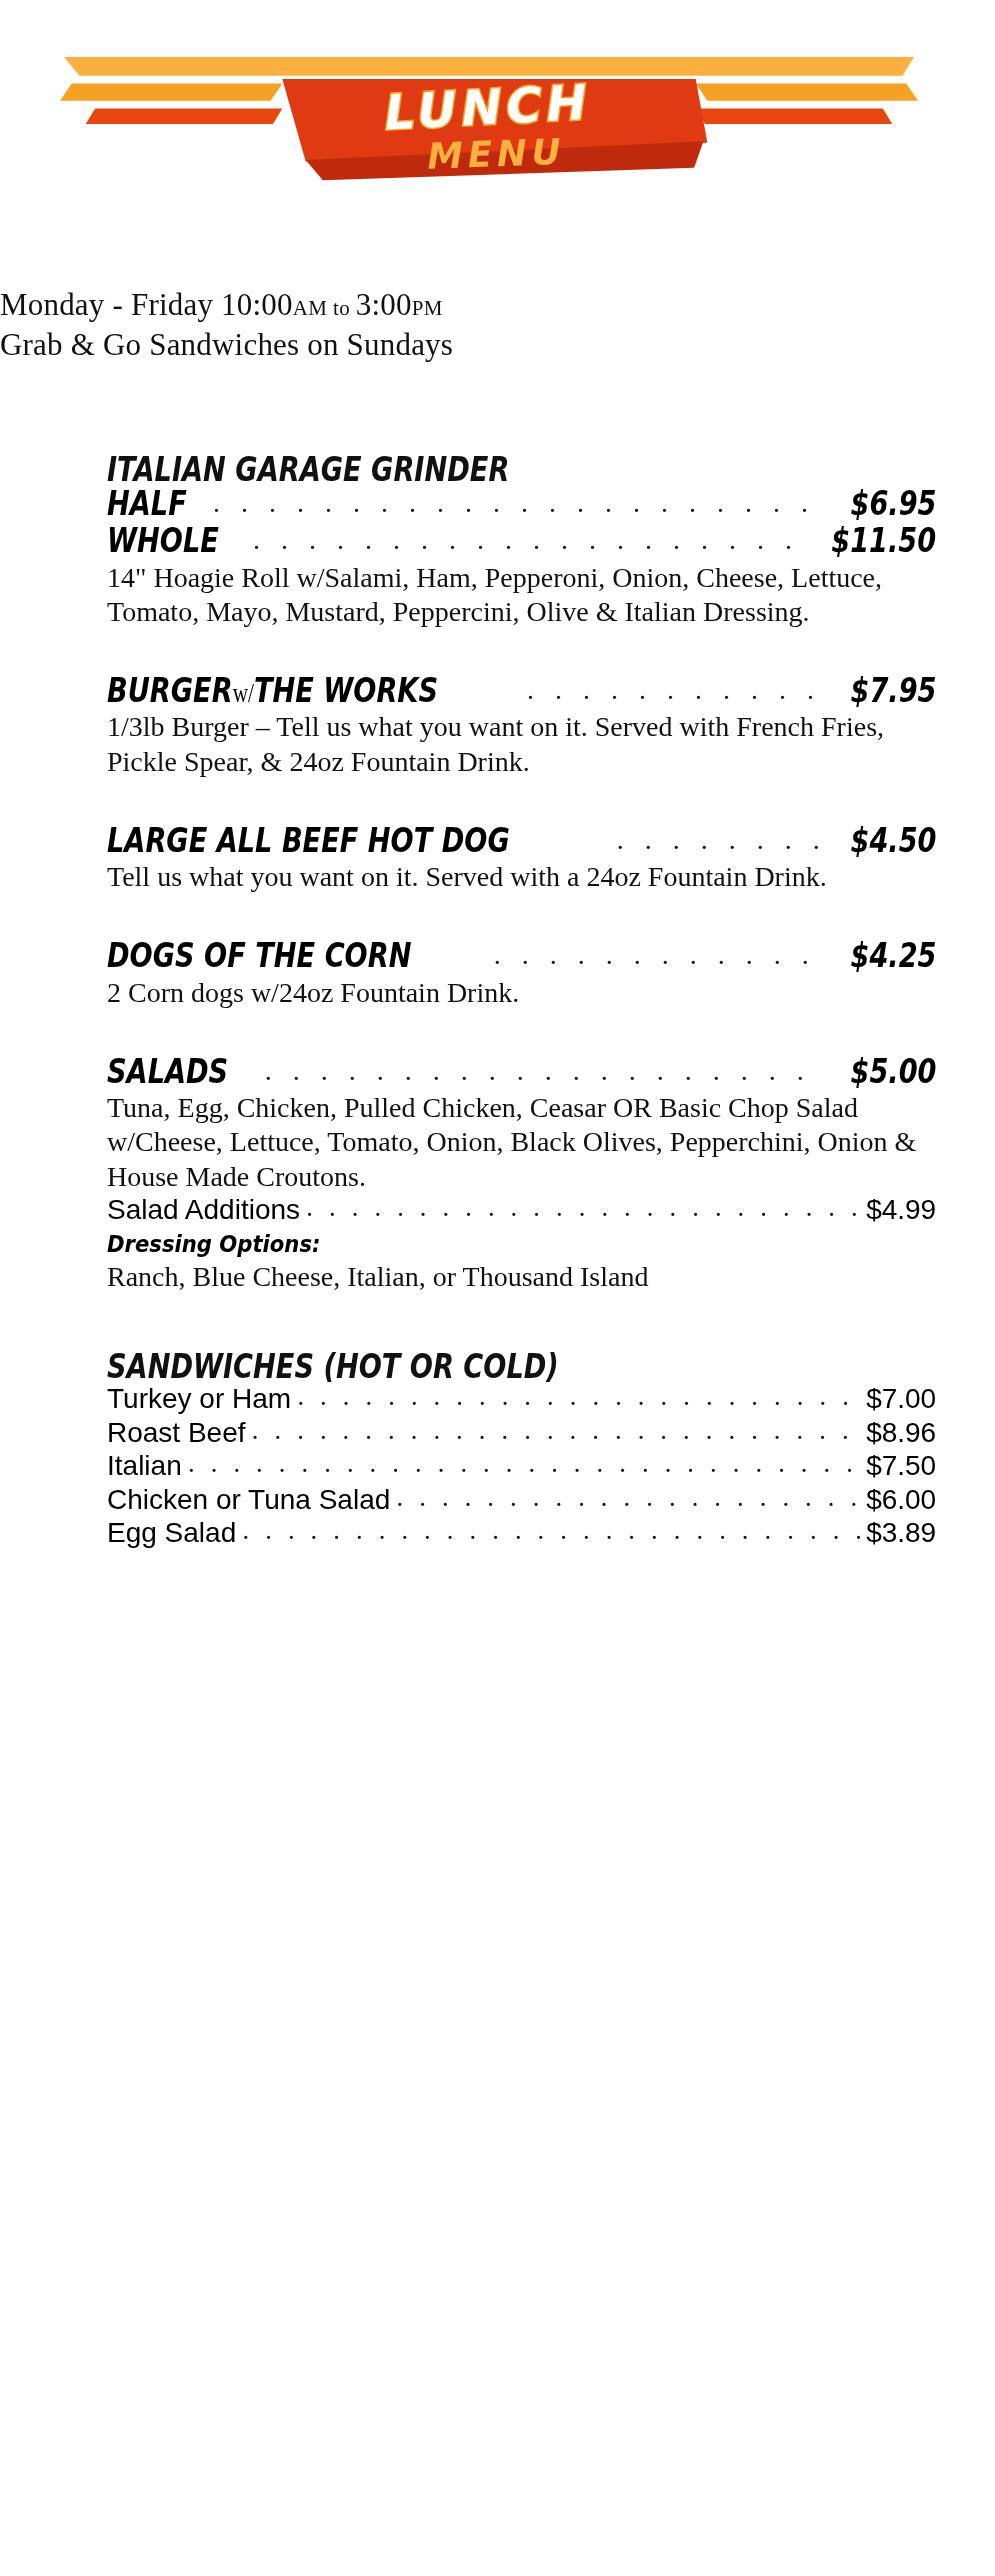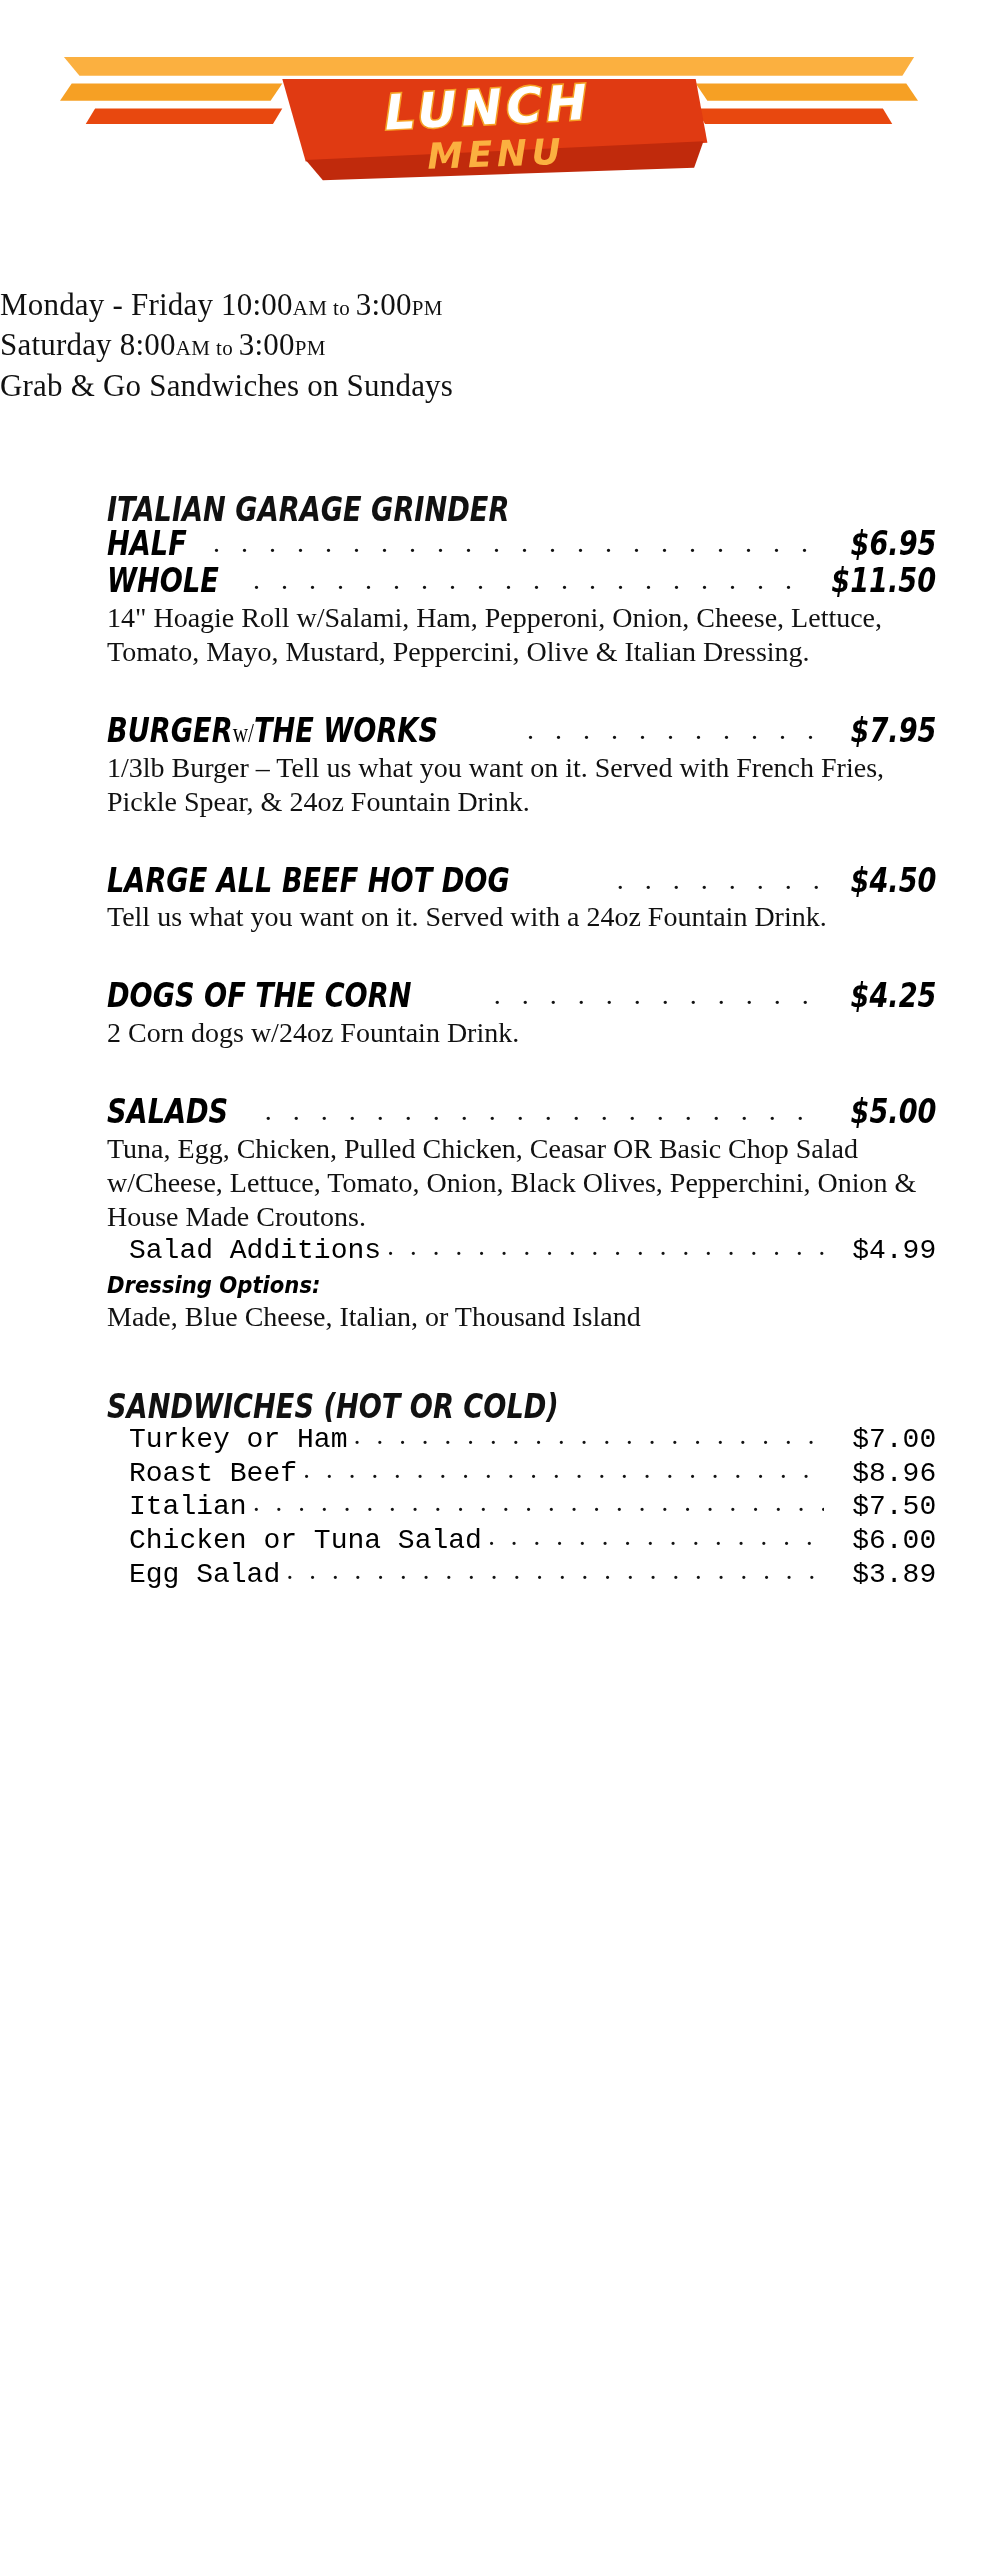--- a/index.html
+++ b/index.html
@@ -134,23 +134,22 @@
     font-size: 28px;
     line-height: 1.22;
     color: #111;
     margin-top: 1.6px;
     margin-bottom: 0;
   }
 
   
   .row.plain .nm,
   .row.plain .pr {
-    font-family: Liberation Mono, monospace;
+    font-family: Liberation Sans, sans-serif;
     font-size: 28px;
-    margin-left: 22px;
   }
   .row.plain .dots { font-size: 26.6px; letter-spacing: 4.7px; }
 
   .sub-label {
     font-family: "DejaVu Sans", sans-serif;
     font-weight: bold;
     font-style: italic;
     font-size: 23.5px;
     transform: scaleX(0.9);
     transform-origin: left center;
@@ -180,21 +179,20 @@
       <path d="M330,150 L840,126 L828,160 L352,176 Z" fill="#C02A0C"></path>
 
       <text x="565" y="104" text-anchor="middle" font-family="DejaVu Sans, sans-serif" font-size="62" font-weight="bold" font-style="italic" fill="#FFFFFF" stroke="#F6A024" stroke-width="4" paint-order="stroke" transform="rotate(-3 565 104)" style="letter-spacing:6px;">LUNCH</text>
 
       <text x="575" y="158" text-anchor="middle" font-family="DejaVu Sans, sans-serif" font-size="46" font-weight="bold" font-style="italic" fill="#FBB040" transform="rotate(-2 575 158)" style="letter-spacing:6px;">MENU</text>
     </svg>
   </div>
 
   <div class="hours">
     <div class="line"><span>Monday - Friday 10:00</span><span class="small">AM</span><span class="small"> to </span><span>3:00</span><span class="small">PM</span></div>
-    <div class="line"><span>Saturday 8:00</span><span class="small">AM</span><span class="small"> to </span><span>3:00</span><span class="small">PM</span></div>
     <div class="line">Grab &amp; Go Sandwiches on Sundays</div>
   </div>
 
   <div class="menu">
 
     <div class="section">
       <div class="headline">ITALIAN GARAGE GRINDER</div>
       <div class="row big">
         <span class="nm">HALF</span>
         <span class="dots">. . . . . . . . . . . . . . . . . . . . . . . . . . . . . . . . . . . . . . . . . . . . . . . . . . . . . . . .</span>
@@ -249,21 +247,21 @@
         <span class="dots">. . . . . . . . . . . . . . . . . . . . . . . . . . . . . . . . . . . . . . . . . . . . . . . . . . . . . . . .</span>
         <span class="pr">$5.00</span>
       </div>
       <p class="desc">Tuna, Egg, Chicken, Pulled Chicken, Ceasar OR Basic Chop Salad w/Cheese, Lettuce, Tomato, Onion, Black Olives, Pepperchini, Onion &amp; House Made Croutons.</p>
       <div class="row plain">
         <span class="nm">Salad Additions</span>
         <span class="dots">. . . . . . . . . . . . . . . . . . . . . . . . . . . . . . . . . . . . . . . . . . . . . . . . . . . . . . . .</span>
         <span class="pr">$4.99</span>
       </div>
       <div class="sub-label">Dressing Options:</div>
-      <p class="desc">Made, Blue Cheese, Italian, or Thousand Island</p>
+      <p class="desc">Ranch, Blue Cheese, Italian, or Thousand Island</p>
     </div>
 
     <div class="gap-lg"></div>
 
     <div class="section">
       <div class="headline">SANDWICHES (HOT OR COLD)</div>
       <div class="row plain">
         <span class="nm">Turkey or Ham</span>
         <span class="dots">. . . . . . . . . . . . . . . . . . . . . . . . . . . . . . . . . . . . . . . . . . . . . . . . . . . . . . . .</span>
         <span class="pr">$7.00</span>

